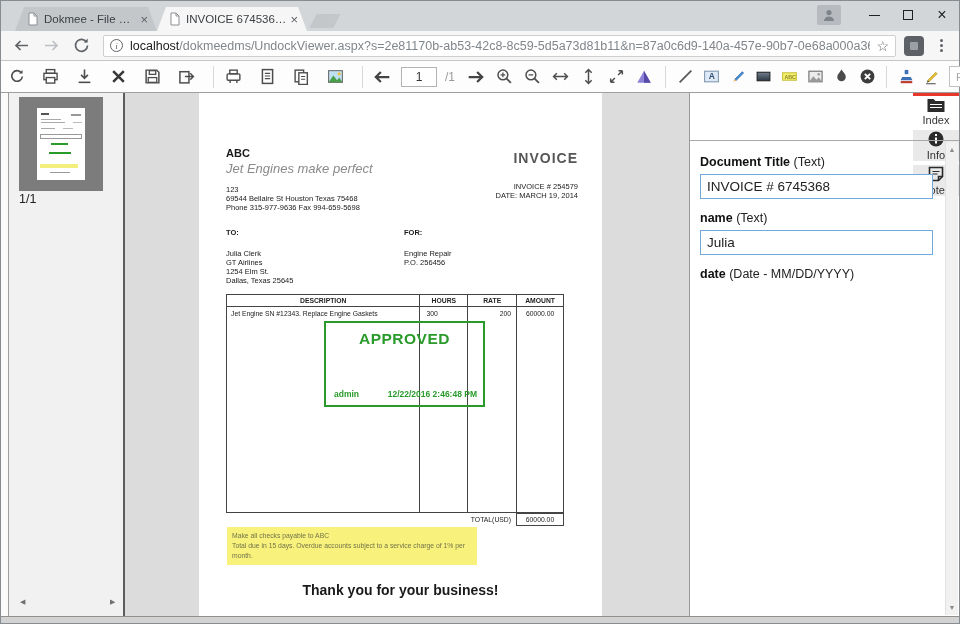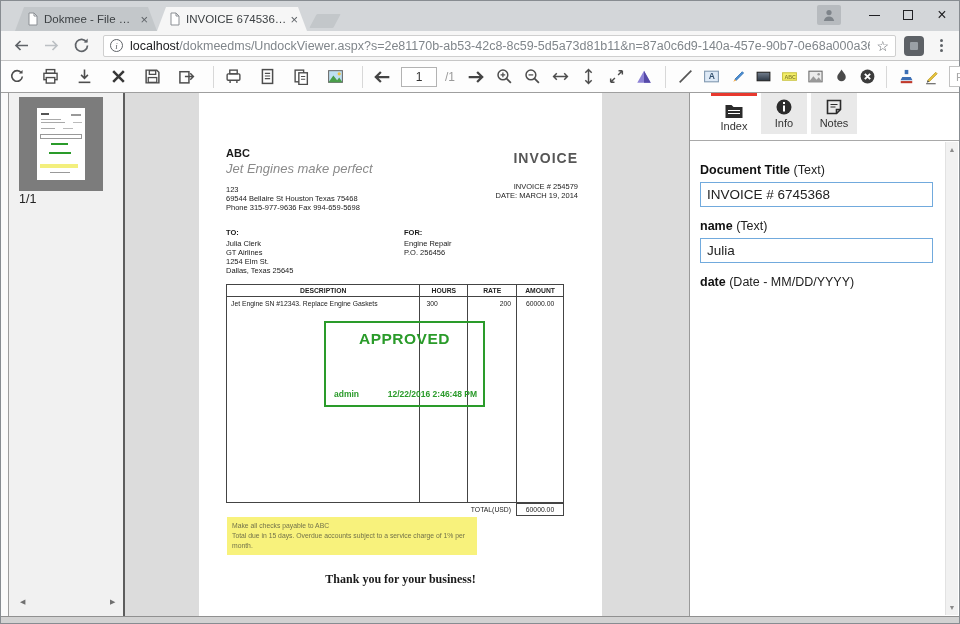--- a/index.html
+++ b/index.html
@@ -70,21 +70,21 @@
   
   .inv-header { display:flex; justify-content:space-between; padding:54px 24px 0 27px; }
   .co-name { font-size:11px; font-weight:bold; }
   .co-tag { font-size:13px; font-style:italic; color:#8a8a8a; margin-top:2px; }
   .co-addr { margin-top:9px; font-size:7.5px; line-height:9px; color:#222; }
   .inv-right { text-align:right; }
   .inv-title { font-size:14px; font-weight:bold; color:#565656; letter-spacing:1px; line-height:22px; }
   .inv-meta { margin-top:13px; font-size:7.5px; line-height:9px; color:#222; }
   .tofor { display:flex; padding:0 27px; margin-top:16px; font-size:7.5px; line-height:9px; }
   .tocol { width:178px; }
-  .lblrow { font-weight:bold; margin-bottom:2px; }
+  .lblrow { font-weight:bold; margin-bottom:12px; }
   .inv-table { margin:9px 0 0 27px; width:338px; font-size:6.8px; color:#222; }
   .trow { display:flex; }
   .thead { border:1px solid #444; height:13px; font-weight:bold; }
   .thead .c { display:flex; align-items:center; justify-content:center; }
   .c-desc { width:193px; }
   .c-hours { width:48px; border-left:1px solid #444; }
   .c-rate { width:49px; border-left:1px solid #444; }
   .c-amt { width:47px; border-left:1px solid #444; }
   .tbody { height:206px; border:1px solid #444; border-top:none; }
   .tbody .c { padding-top:3px; }
@@ -92,30 +92,30 @@
   .tbody .c-hours { padding-left:6px; }
   .tbody .c-rate { text-align:right; padding-right:5px; }
   .tbody .c-amt { text-align:center; }
   .trow.total { height:13px; justify-content:flex-end; align-items:center; }
   .total-label { margin-right:5px; }
   .total-cell { width:48px; height:13px; border:1px solid #444; display:flex; align-items:center; justify-content:center; }
   .stamp { position:absolute; left:125px; top:228px; width:161px; height:86px; border:2px solid #2a9b2a; color:#2a9b2a; }
   .stamp-word { text-align:center; margin-top:7px; font-size:15.5px; font-weight:bold; letter-spacing:0.5px; }
   .stamp-row { position:absolute; left:8px; right:6px; bottom:6px; display:flex; justify-content:space-between; font-size:8.5px; font-weight:bold; }
   .notes-hl { margin:1px 0 0 28px; width:250px; background:#f8f27c; padding:4px 0 4px 5px; font-size:6.8px; line-height:10px; color:#73734a; }
-  .thanks { margin-top:17px; text-align:center; font-size:12px; font-weight:bold;font-family:Liberation Serif, serif; }
+  .thanks { margin-top:17px; text-align:center; font-size:14px; font-weight:bold; }
 
   
   .index-panel { width:270px; background:#fff; border-left:1px solid #9a9a9a; display:flex; flex-direction:column; flex:0 0 auto; }
-  .panel-tabs { height:47px; display:flex; align-items:flex-start; padding-left:21px; gap:4px; background:#fff; }
+  .panel-tabs { height:47px; display:flex; align-items:flex-end; padding-left:21px; gap:4px; background:#fff;flex-direction:column; }
   .ptab { width:46px; height:41px; background:#e9e9e9; display:flex; flex-direction:column; align-items:center; justify-content:center; gap:1px; font-size:11px; color:#333; }
   .ptab.active { background:#fff; border-top:3px solid #e8382e; height:44px; }
   .panel-body { flex:1; border-top:1px solid #a9a9a9; position:relative; padding:10px 26px 0 10px; }
   .fld-label { font-size:12.5px; color:#111; margin-top:12px; }
-  .fld-label:first-child { margin-top:12px; }
+  .fld-label:first-child { margin-top:4px; }
   .fld-label b { font-weight:bold; }
   .fld-label span { font-weight:normal; color:#222; }
   .fld-input { width:100%; height:25px; border:1px solid #71aadd; font-size:13.5px; padding:0 6px; margin-top:5px; color:#222; font-family:"Liberation Sans",sans-serif; }
   .vscroll { position:absolute; top:1px; right:1px; bottom:1px; width:13px; background:#f1f1f1; border-left:1px solid #e2e2e2; }
   .vscroll .up, .vscroll .down { position:absolute; left:0; width:100%; text-align:center; font-size:7px; color:#8a8a8a; }
   .vscroll .up { top:4px; } .vscroll .down { bottom:4px; }
 
   .bottom-strip { height:7px; background:#d2d2d2; border-top:1px solid #909090; flex:0 0 auto; }
 
   svg { display:block; }

